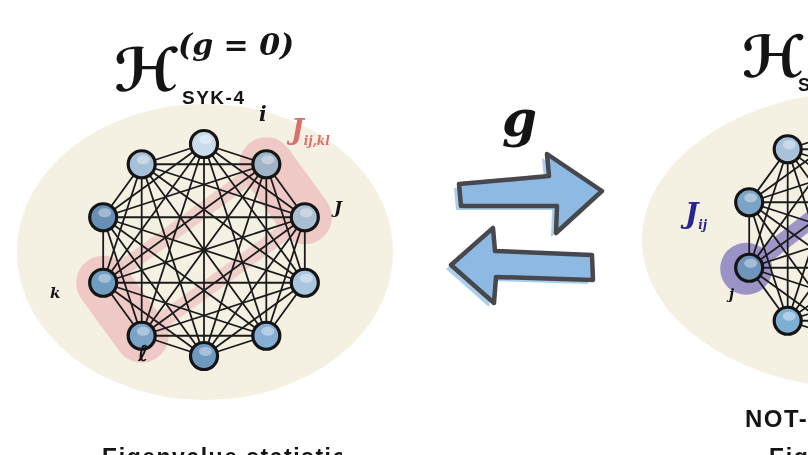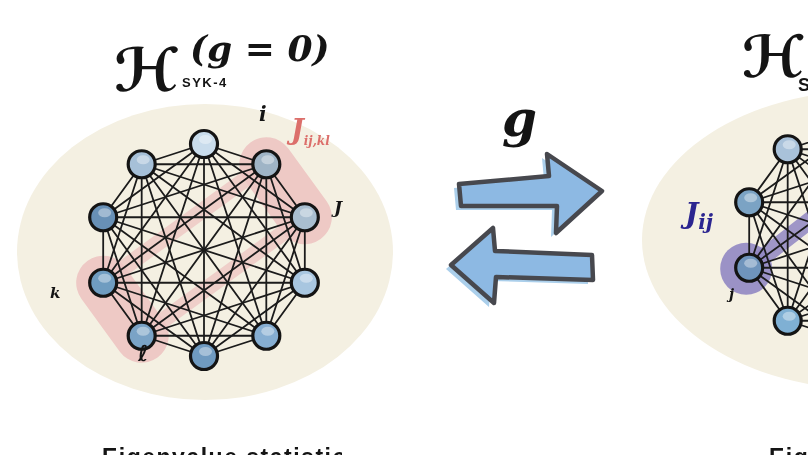--- a/index.html
+++ b/index.html
@@ -166,45 +166,46 @@
         <polygon points="459,184 549,176 547,154 602,191 556,233 557,206 461,206" fill="#8db9e3" stroke="#47484e" stroke-width="4.5" stroke-linejoin="round"></polygon>
       </g>
       <g>
         <polygon points="446,269 488,232 490,255 587,259 588,284 491,281 489,307" fill="#abcfeb" stroke-linejoin="round"></polygon>
         <polygon points="451,265 493,228 495,251 592,255 593,280 496,277 494,303" fill="#8db9e3" stroke="#47484e" stroke-width="4.5" stroke-linejoin="round"></polygon>
       </g>
     </svg>
 
   <div class="abs" style="left:114px;top:40px">
     <span class="ham" style="font-size:60px">ℋ</span>
-    <span class="abs ham" style="left:76px;top:-10px;font-size:36px">(g = 0)</span>
-    <span class="abs caps" style="left:68px;top:36px;font-size:13px">SYK-4</span>
+    <span class="abs ham" style="left:64px;top:-10px;font-size:30px">(g = 0)</span>
+    <span class="abs caps" style="left:68px;top:48px;font-size:19px">SYK-4</span>
   </div>
 
   <div class="abs" style="left:742px;top:28px">
     <span class="ham" style="font-size:58px">ℋ</span>
     <span class="abs caps" style="left:56px;top:48px;font-size:18px">S</span>
   </div>
 
   <div class="abs ham" style="left:502px;top:94px;font-size:50px">g</div>
 
   <div class="abs pink" style="left:291px;top:116px">
     <span class="ham" style="font-size:27px">J</span><span class="ham" style="font-size:12px;vertical-align:-6px">ij,kl</span>
   </div>
 
   <div class="abs indigo" style="left:685px;top:200px">
-    <span class="ham" style="font-size:28px">J</span><span class="ham" style="font-size:20px;vertical-align:-6px">ij</span>
+    <span class="ham" style="font-size:28px">J</span><span class="ham" style="font-size:12px;vertical-align:-6px">ij</span>
   </div>
 
   <div class="abs ham" style="left:259px;top:104px;font-size:20px">i</div>
   <div class="abs ham" style="left:334px;top:199px;font-size:17px">J</div>
   <div class="abs ham" style="left:50px;top:286px;font-size:15px">k</div>
   <div class="abs ham" style="left:138px;top:342px;font-size:22px">ℓ</div>
   <div class="abs ham" style="left:729px;top:287px;font-size:14px">j</div>
 
+  <div class="abs caps" style="left:745px;top:407px;font-size:24px">NOT-</div>
 
   <div class="abs clip" style="left:102px;top:446px;width:240px;height:10px">
     <span class="caps" style="font-size:23px;line-height:23px">Eigenvalue statistics</span>
   </div>
   <div class="abs clip" style="left:769px;top:446px;width:39px;height:10px">
     <span class="caps" style="font-size:23px;line-height:23px">Eigenvalue statistics</span>
   </div>
 
 </div>
 

